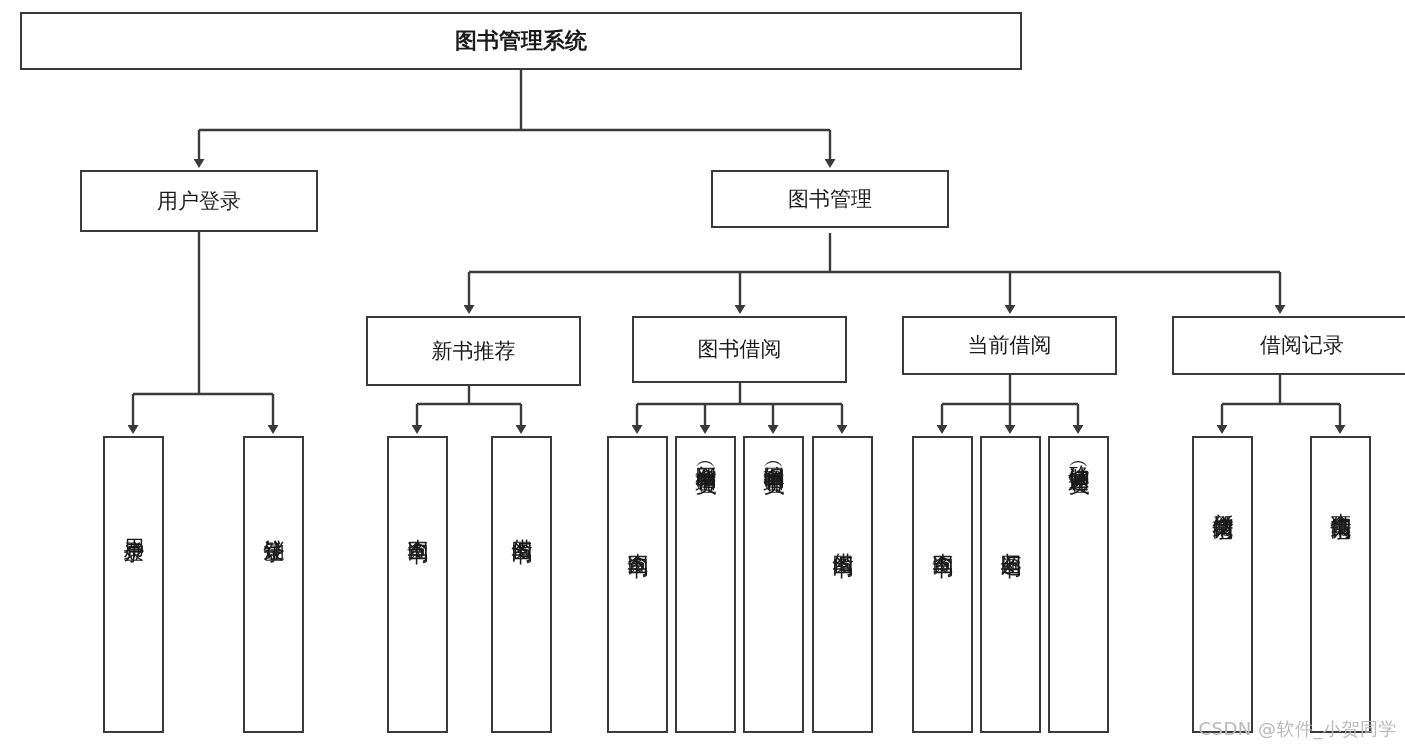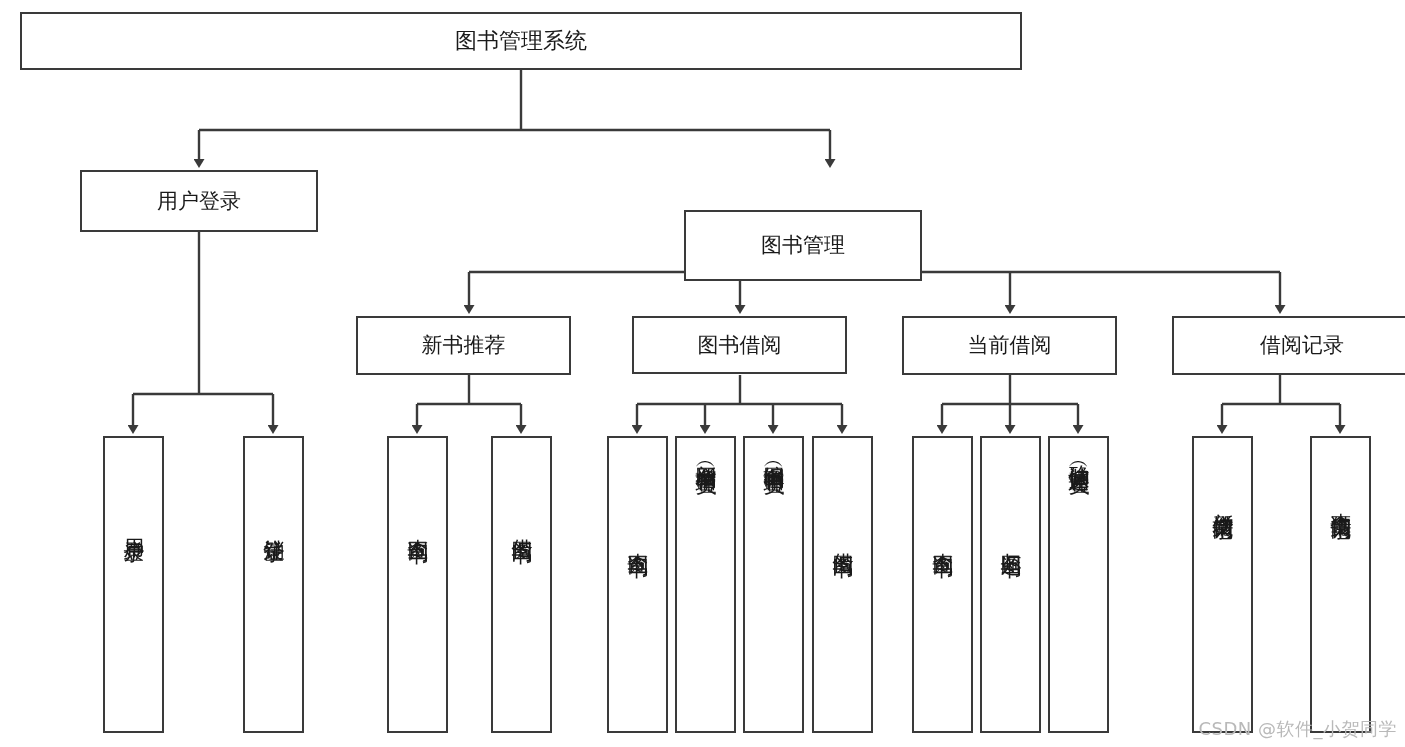--- a/index.html
+++ b/index.html
@@ -41,20 +41,21 @@
     display: block;
     text-align: center;
     line-height: 1.18;
     white-space: pre;
   }
   .node.h .node-label {
     font-size: 21px;
   }
   .node.root .node-label {
     font-size: 22px;
+    font-weight: bold;
   }
   .node.v {
     align-items: flex-start;
     padding-top: 6px;
   }
   .node.v .node-label {
     writing-mode: vertical-rl;
     text-orientation: upright;
     font-size: 21px;
     letter-spacing: 1.5px;
@@ -140,28 +141,28 @@
     </g>
   </svg>
 
   <div class="node h root" style="left:20px; top:12px; width:1002px; height:58px;">
     <span class="node-label">图书管理系统</span>
   </div>
 
   <div class="node h" style="left:80px; top:170px; width:238px; height:62px;">
     <span class="node-label">用户登录</span>
   </div>
-  <div class="node h" style="left:684px; top:170px; width:238px; height:71px;margin-top:40px;">
+  <div class="node h" style="left:711px; top:170px; width:238px; height:58px;">
     <span class="node-label">图书管理</span>
   </div>
 
-  <div class="node h" style="left:356px; top:316px; width:215px; height:59px;">
+  <div class="node h" style="left:366px; top:316px; width:215px; height:70px;">
     <span class="node-label">新书推荐</span>
   </div>
-  <div class="node h" style="left:632px; top:316px; width:215px; height:58px;">
+  <div class="node h" style="left:632px; top:316px; width:215px; height:67px;">
     <span class="node-label">图书借阅</span>
   </div>
   <div class="node h" style="left:902px; top:316px; width:215px; height:59px;">
     <span class="node-label">当前借阅</span>
   </div>
   <div class="node h" style="left:1172px; top:316px; width:260px; height:59px;">
     <span class="node-label">借阅记录</span>
   </div>
 
   <div class="node v mid" style="left:103px; top:436px; width:61px; height:297px;">

